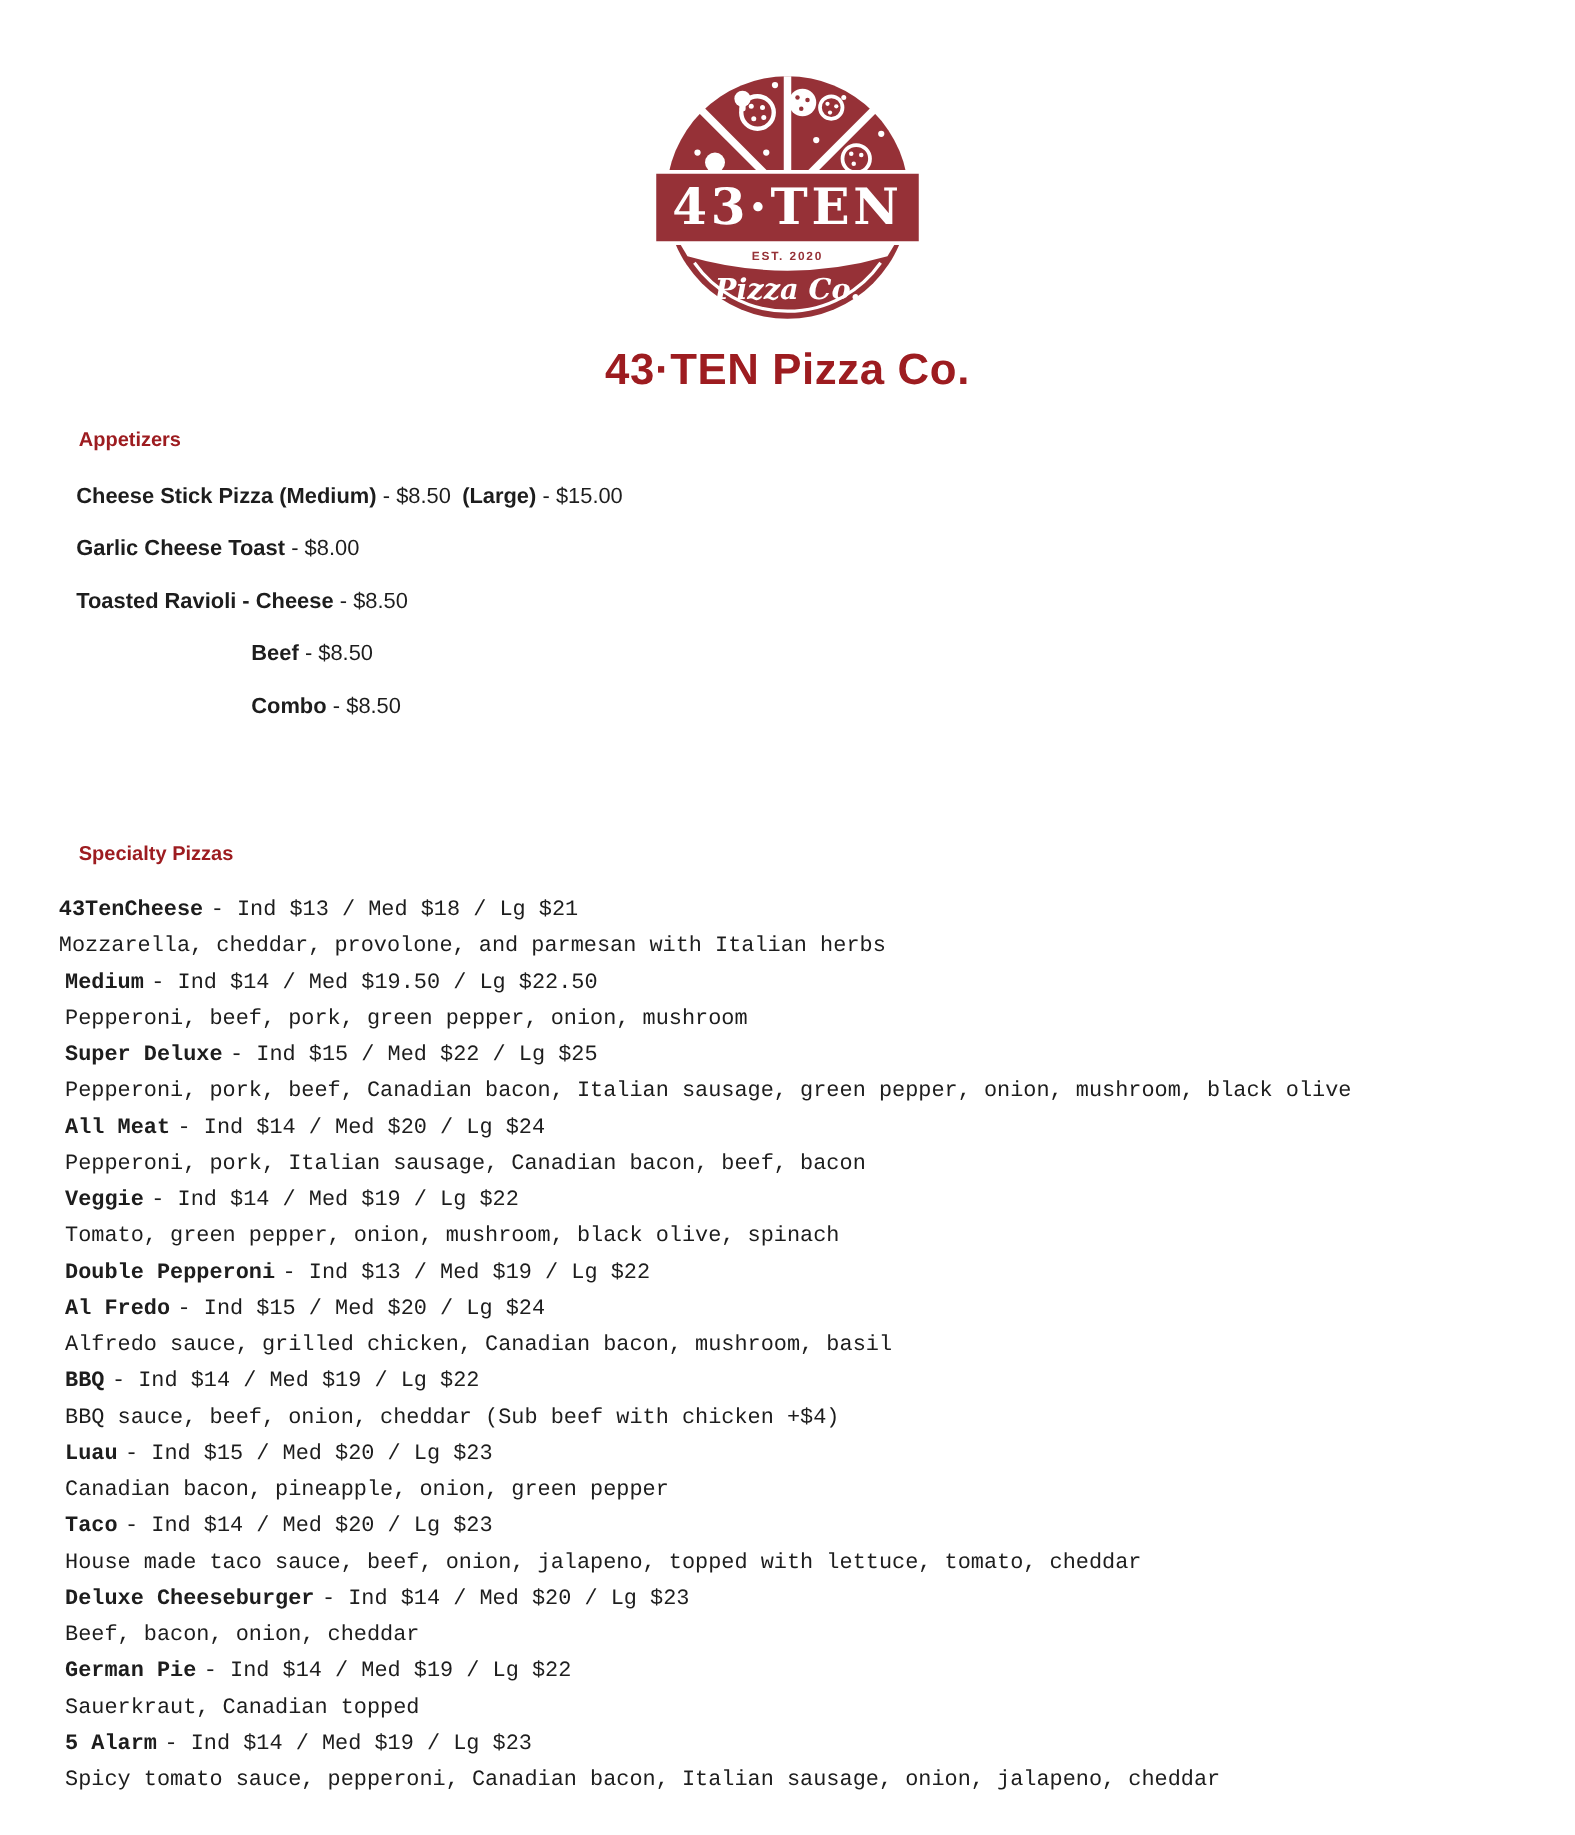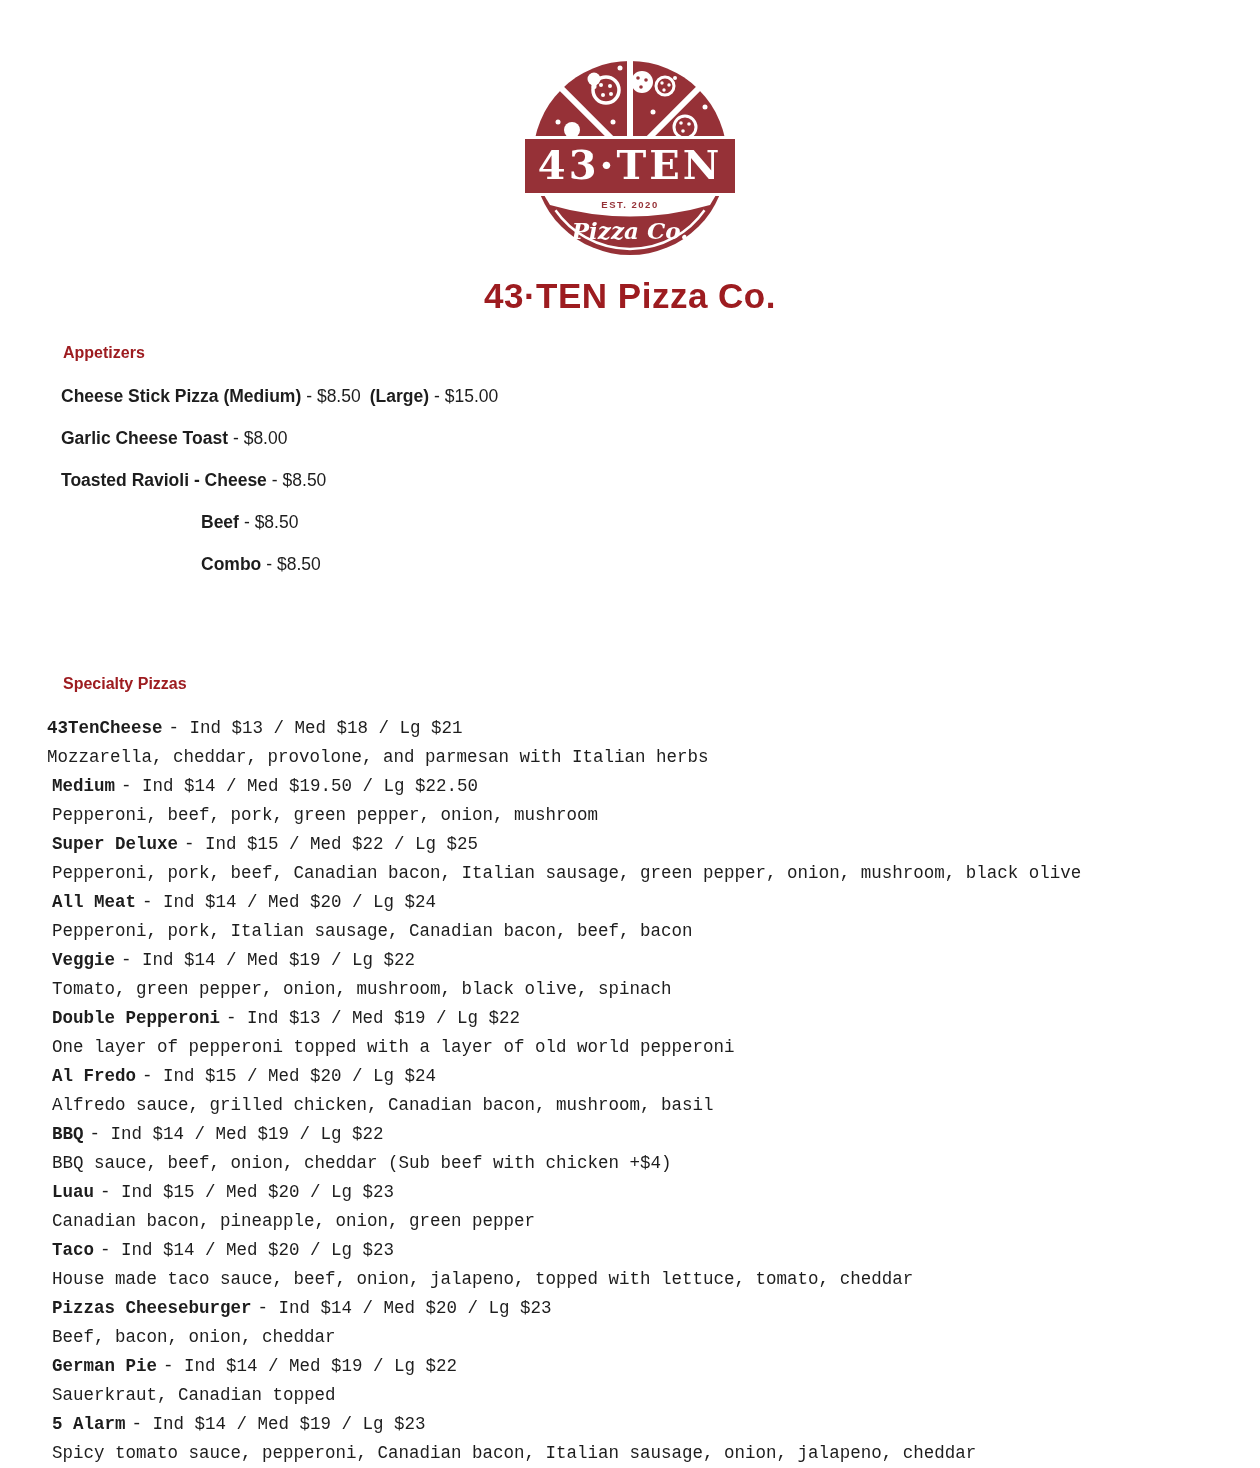--- a/index.html
+++ b/index.html
@@ -149,21 +149,20 @@
           <div class="pz-desc">Pepperoni, pork, Italian sausage, Canadian bacon, beef, bacon</div>
         </div>
 
         <div class="pz-group">
           <div class="pz-line"><span class="pz-name">Veggie</span><span class="pz-prices">- Ind $14 / Med $19 / Lg $22</span></div>
           <div class="pz-desc">Tomato, green pepper, onion, mushroom, black olive, spinach</div>
         </div>
 
         <div class="pz-group">
           <div class="pz-line"><span class="pz-name">Double Pepperoni</span><span class="pz-prices">- Ind $13 / Med $19 / Lg $22</span></div>
-          <div class="pz-desc">One layer of pepperoni topped with a layer of old world pepperoni</div>
         </div>
 
         <div class="pz-group">
           <div class="pz-line"><span class="pz-name">Al Fredo</span><span class="pz-prices">- Ind $15 / Med $20 / Lg $24</span></div>
           <div class="pz-desc">Alfredo sauce, grilled chicken, Canadian bacon, mushroom, basil</div>
         </div>
 
         <div class="pz-group">
           <div class="pz-line"><span class="pz-name">BBQ</span><span class="pz-prices">- Ind $14 / Med $19 / Lg $22</span></div>
           <div class="pz-desc">BBQ sauce, beef, onion, cheddar (Sub beef with chicken +$4)</div>
@@ -173,21 +172,21 @@
           <div class="pz-line"><span class="pz-name">Luau</span><span class="pz-prices">- Ind $15 / Med $20 / Lg $23</span></div>
           <div class="pz-desc">Canadian bacon, pineapple, onion, green pepper</div>
         </div>
 
         <div class="pz-group">
           <div class="pz-line"><span class="pz-name">Taco</span><span class="pz-prices">- Ind $14 / Med $20 / Lg $23</span></div>
           <div class="pz-desc">House made taco sauce, beef, onion, jalapeno, topped with lettuce, tomato, cheddar</div>
         </div>
 
         <div class="pz-group">
-          <div class="pz-line"><span class="pz-name">Pizzas Cheeseburger</span><span class="pz-prices">- Ind $14 / Med $20 / Lg $23</span></div>
+          <div class="pz-line"><span class="pz-name">Deluxe Cheeseburger</span><span class="pz-prices">- Ind $14 / Med $20 / Lg $23</span></div>
           <div class="pz-desc">Beef, bacon, onion, cheddar</div>
         </div>
 
         <div class="pz-group">
           <div class="pz-line"><span class="pz-name">German Pie</span><span class="pz-prices">- Ind $14 / Med $19 / Lg $22</span></div>
           <div class="pz-desc">Sauerkraut, Canadian topped</div>
         </div>
 
         <div class="pz-group">
           <div class="pz-line"><span class="pz-name">5 Alarm</span><span class="pz-prices">- Ind $14 / Med $19 / Lg $23</span></div>

